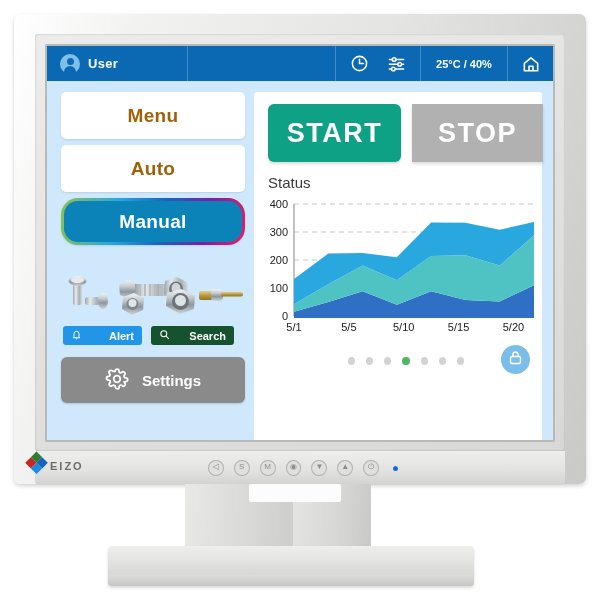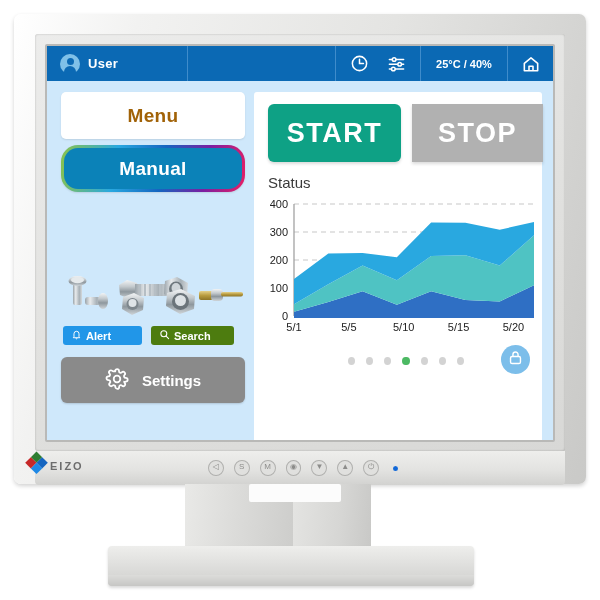--- a/index.html
+++ b/index.html
@@ -143,25 +143,25 @@
   }
   .bolts{
     position:absolute;left:0;top:167px;width:184px;height:62px;
   }
   .chips{
     position:absolute;left:2px;top:234px;width:180px;height:19px;
     display:flex;gap:9px;
   }
   .chip{
     height:19px;border-radius:3px;display:flex;align-items:center;
-    justify-content:flex-start;gap:4px;color:#fff;font-size:11px;font-weight:bold;
+    justify-content:space-between;gap:4px;color:#fff;font-size:11px;font-weight:bold;
     padding:0 8px;box-sizing:border-box;
   }
   .chip.alert{background:#2196e8;width:79px;}
-  .chip.search{background:#4d7c0f;width:83px;}
+  .chip.search{background:#14532d;width:83px;}
   .settings-btn{
     position:absolute;left:0;top:265px;width:184px;height:46px;
     border-radius:6px;background:#8a8a8a;
     display:flex;align-items:center;justify-content:center;gap:13px;
     color:#ffffff;font-size:15px;font-weight:bold;
     box-shadow:0 1px 2px rgba(0,0,0,.15);
   }
 
   
   .card{
@@ -242,20 +242,23 @@
         </div>
       </div>
 
       <div class="page">
 
         <div class="sidebar">
 
           <div class="side-btn">
             <span>Menu</span>
           </div>
+          <div class="side-btn">
+            <span>Auto</span>
+          </div>
           <div class="side-btn active">
             <span>Manual</span>
           </div>
 
           <div class="bolts">
             <svg width="184" height="62" viewBox="0 0 184 62">
               <defs>
                 <linearGradient id="steel" x1="0" y1="0" x2="0" y2="1">
                   <stop offset="0%" stop-color="#f2f4f5"></stop>
                     <stop offset="35%" stop-color="#c3c9cd"></stop>

